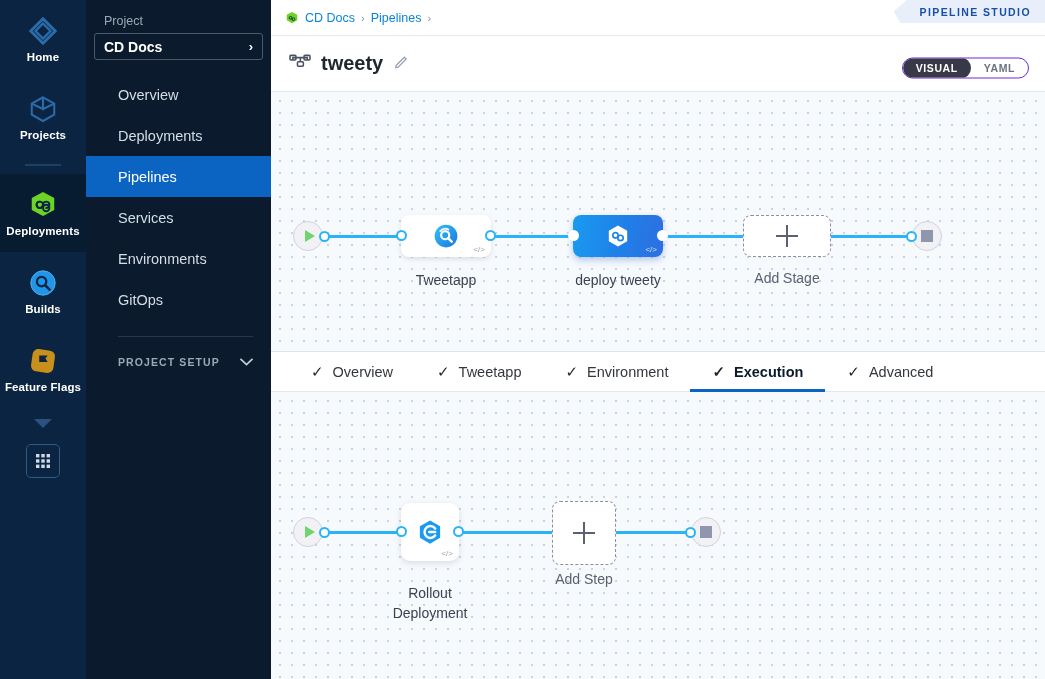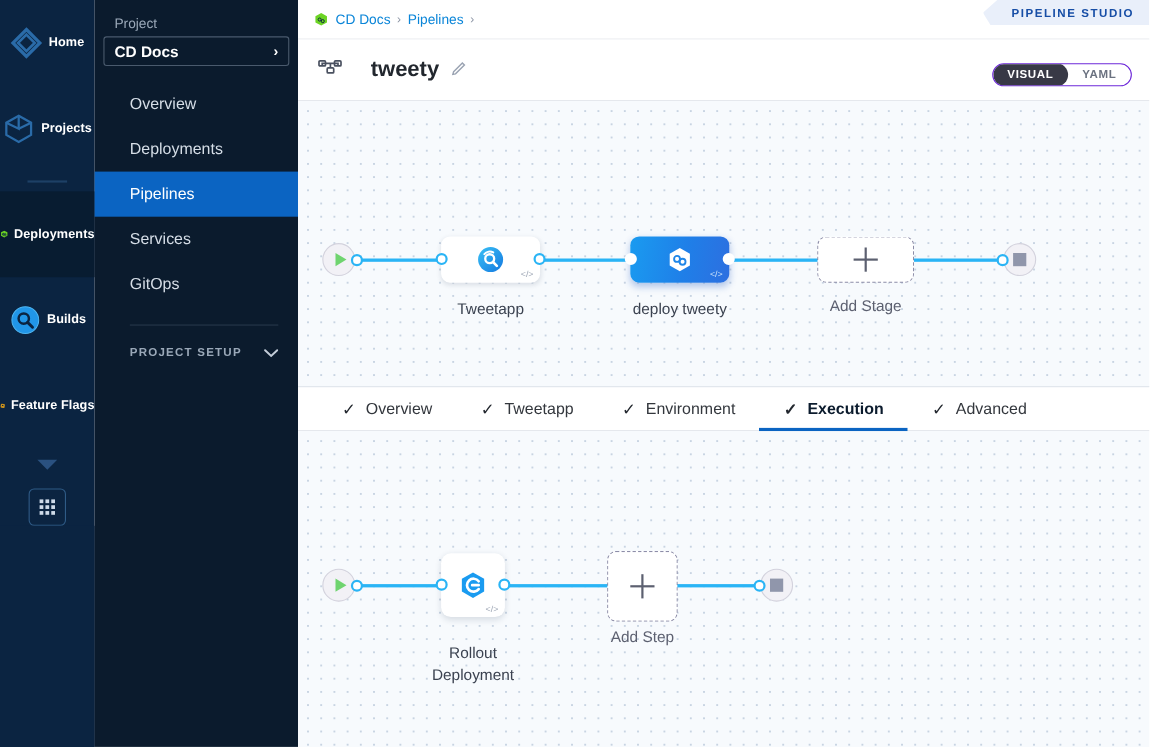--- a/index.html
+++ b/index.html
@@ -13,21 +13,21 @@
 
   
   .rail {
     width: 86px; height: 679px;
     background: #0b2441;
     display: flex; flex-direction: column; align-items: center;
     flex: 0 0 86px;
   }
   .rail-item {
     width: 86px; height: 78px;
-    display: flex; flex-direction: row; align-items: center; justify-content: center;
+    display: flex; flex-direction: column; align-items: center; justify-content: center;
     gap: 5px;
     cursor: pointer;
   }
   .rail-item.dark { background: #081c31; }
   .rail-label {
     color: #fff; font-size: 11.5px; font-weight: bold; letter-spacing: .1px;
     white-space: nowrap;
   }
   .rail-ico { width: 30px; height: 30px; display:block; }
   .rail-sep { width: 36px; height: 2px; background: #1d4066; margin: 8px 0; }
@@ -91,21 +91,21 @@
     display: flex; align-items: center; padding: 0 14px 0 26px;
     clip-path: polygon(13px 0, 100% 0, 100% 100%, 7px 100%, 0 50%);
     cursor: pointer;
   }
 
   .titlebar {
     height: 56px; border-bottom: 1px solid #e3e6eb; background:#fff;
     display: flex; align-items: center; padding-left: 18px;
     position: relative; flex: 0 0 56px;
   }
-  .pipeline-name { font-size: 20px; font-weight: bold; color: #22272e; margin-left: 26px; }
+  .pipeline-name { font-size: 20px; font-weight: bold; color: #22272e; margin-left: 10px; }
   .pencil { margin-left: 11px; cursor: pointer; }
   .toggle {
     position: absolute; right: 16px; top: 58%; transform: translateY(-50%);
     display: flex; align-items: center;
     border: 1px solid #6d28d9; border-radius: 12px; height: 21px;
     background: #fff; overflow: hidden;
   }
   .toggle .seg {
     font-size: 10.5px; font-weight: bold; letter-spacing: .6px;
     height: 21px; display: flex; align-items: center; justify-content: center;
@@ -290,20 +290,23 @@
         <span>Overview</span>
       </div>
       <div class="nav-item">
         <span>Deployments</span>
       </div>
       <div class="nav-item active">
         <span>Pipelines</span>
       </div>
       <div class="nav-item">
         <span>Services</span>
+      </div>
+      <div class="nav-item">
+        <span>Environments</span>
       </div>
       <div class="nav-item">
         <span>GitOps</span>
       </div>
     </div>
 
     <div class="nav-divider"></div>
 
     <div class="nav-section">
       <span>PROJECT SETUP</span>

